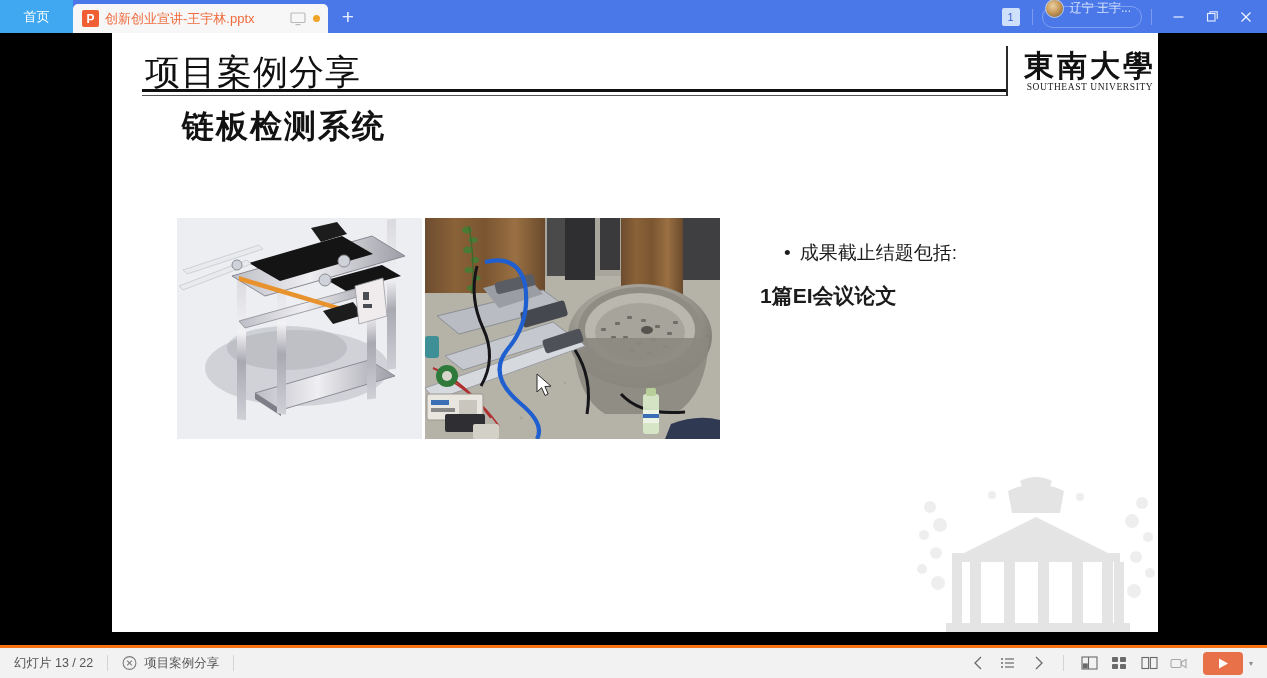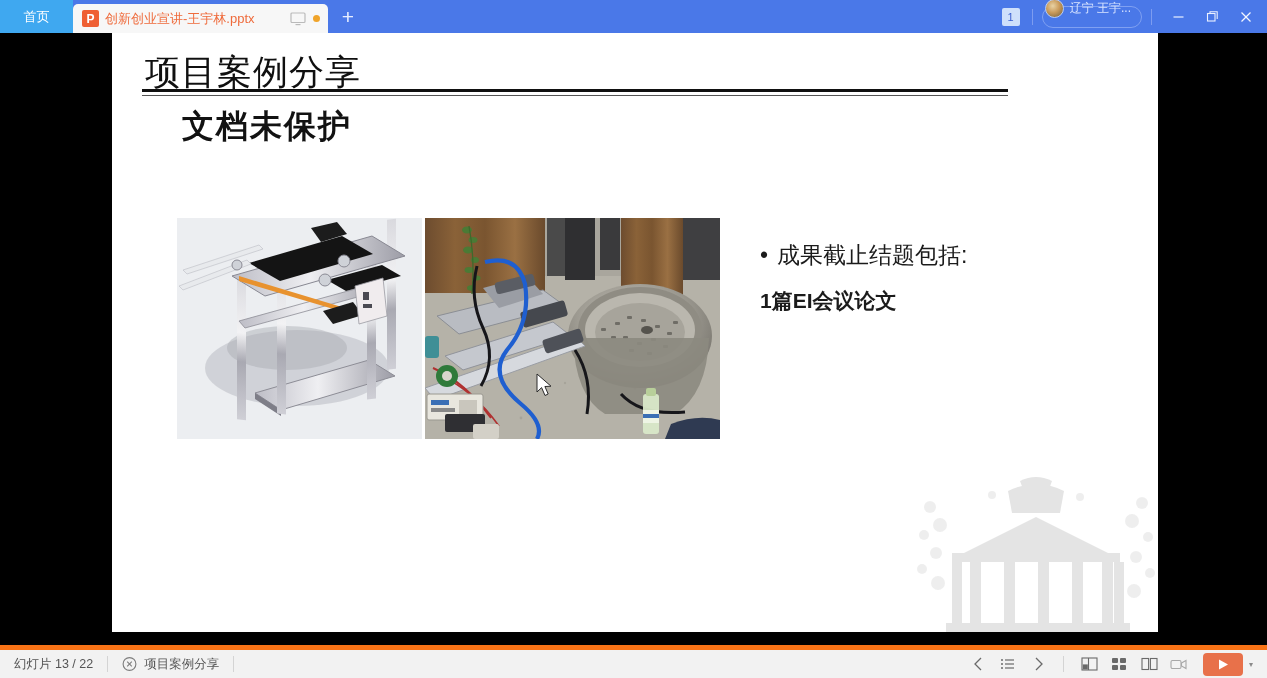--- a/index.html
+++ b/index.html
@@ -128,32 +128,32 @@
   }
   .img-photo {
     position: absolute; left: 313px; top: 185px;
     width: 295px; height: 221px;
     overflow: hidden;
     background: #8d8d87;
   }
 
   
   .bullets { position: absolute; left: 648px; top: 207px; width: 340px; color: #1b1b1b; }
-  .b-line1 { font-size: 23px; margin-bottom: 16px; white-space: nowrap; }
+  .b-line1 { font-size: 19px; margin-bottom: 16px; white-space: nowrap; margin-left: 24px; }
   .b-line1 .dot { margin-right: 9px; }
   .b-line  { font-size: 21px; font-weight: 700; margin-bottom: 14px; white-space: nowrap; }
 
   
   .watermark { position: absolute; left: 800px; top: 440px; width: 248px; height: 159px; overflow: hidden; opacity: 1; }
 
   
   .statusbar {
     position: absolute; left: 0; top: 645px;
     width: 1267px; height: 33px;
-    background: #f2f2f2; border-top: 5px solid #f97316;
+    background: #f2f2f2; border-top: 3px solid #f97316;
     display: flex; align-items: center;
     font-size: 12.5px; color: #555;
   }
   .sb-item { display: flex; align-items: center; height: 33px; padding: 0 14px; cursor: pointer; }
   .sb-div { width: 1px; height: 16px; background: #d4d4d4; }
   .sb-spacer { flex: 1 1 auto; }
   .sb-icon-btn {
     width: 30px; height: 33px; display: flex; align-items: center; justify-content: center;
     color: #6a6a6a; cursor: pointer;
   }
@@ -215,22 +215,29 @@
     </div>
   </div>
 </div>
 
 <div class="stage">
   <div class="slide">
 
     <div class="slide-title">项目案例分享</div>
     <div class="rule-thick"></div>
     <div class="rule-thin"></div>
-    <div class="slide-subtitle">文档未保护</div>
-
+    <div class="slide-subtitle">链板检测系统</div>
+
+    <div class="logo-wrap">
+      <div class="logo-bar"></div>
+      <div>
+        <div class="logo-cn">東南大學</div>
+        <div class="logo-en">SOUTHEAST UNIVERSITY</div>
+      </div>
+    </div>
 
     <div class="img-cad">
       <svg width="245" height="221" viewBox="0 0 245 221">
         <defs>
           <linearGradient id="alu" x1="0" y1="0" x2="0" y2="1">
             <stop offset="0%" stop-color="#d9d9de"></stop>
               <stop offset="40%" stop-color="#f2f2f4"></stop>
             <stop offset="60%" stop-color="#a9a9b2"></stop>
               <stop offset="100%" stop-color="#cfcfd6"></stop>
           </linearGradient>

